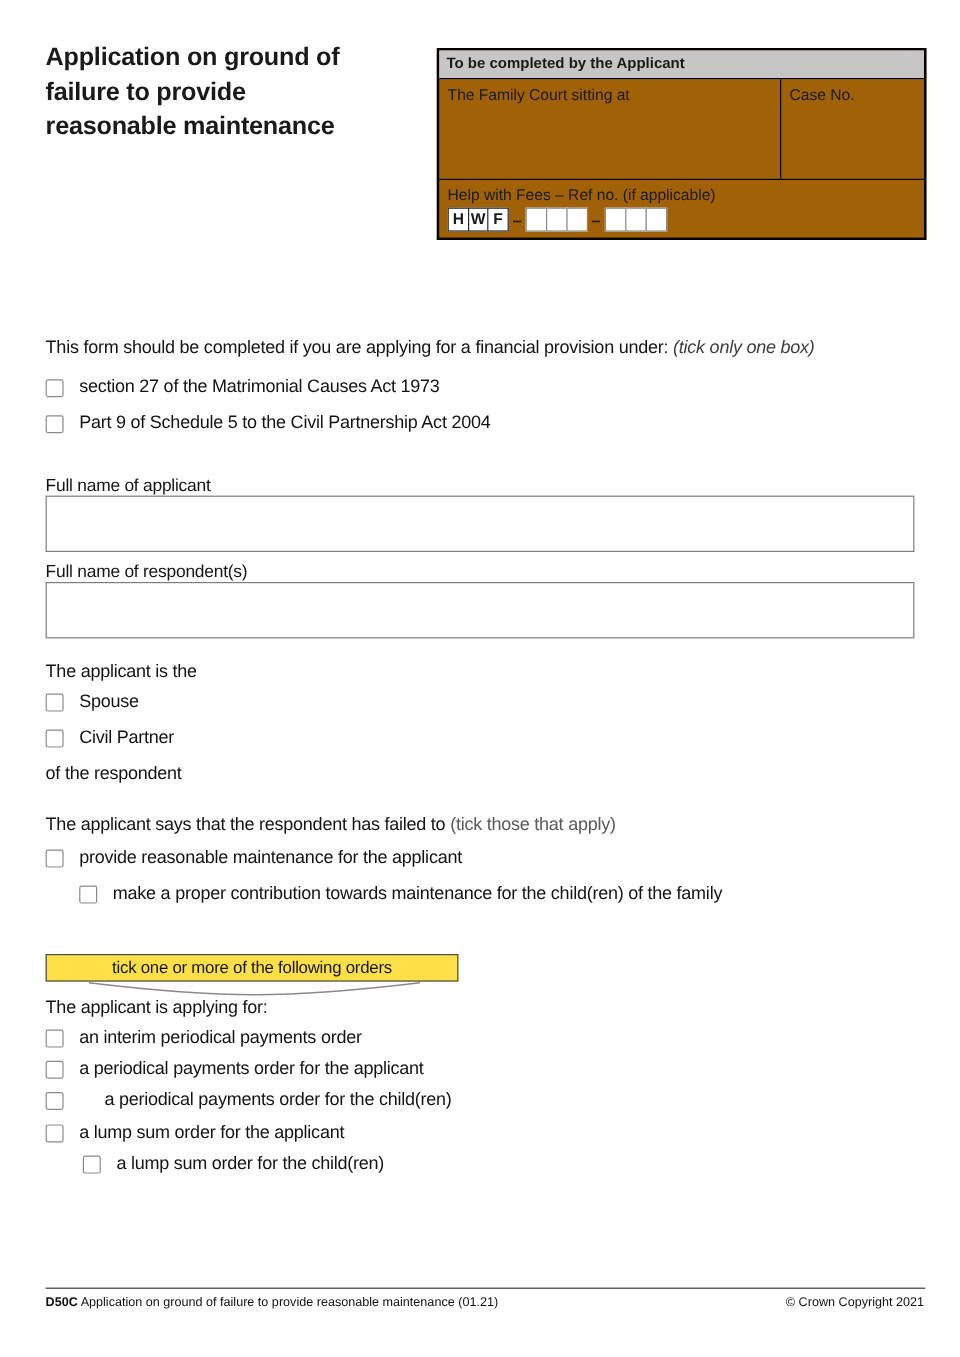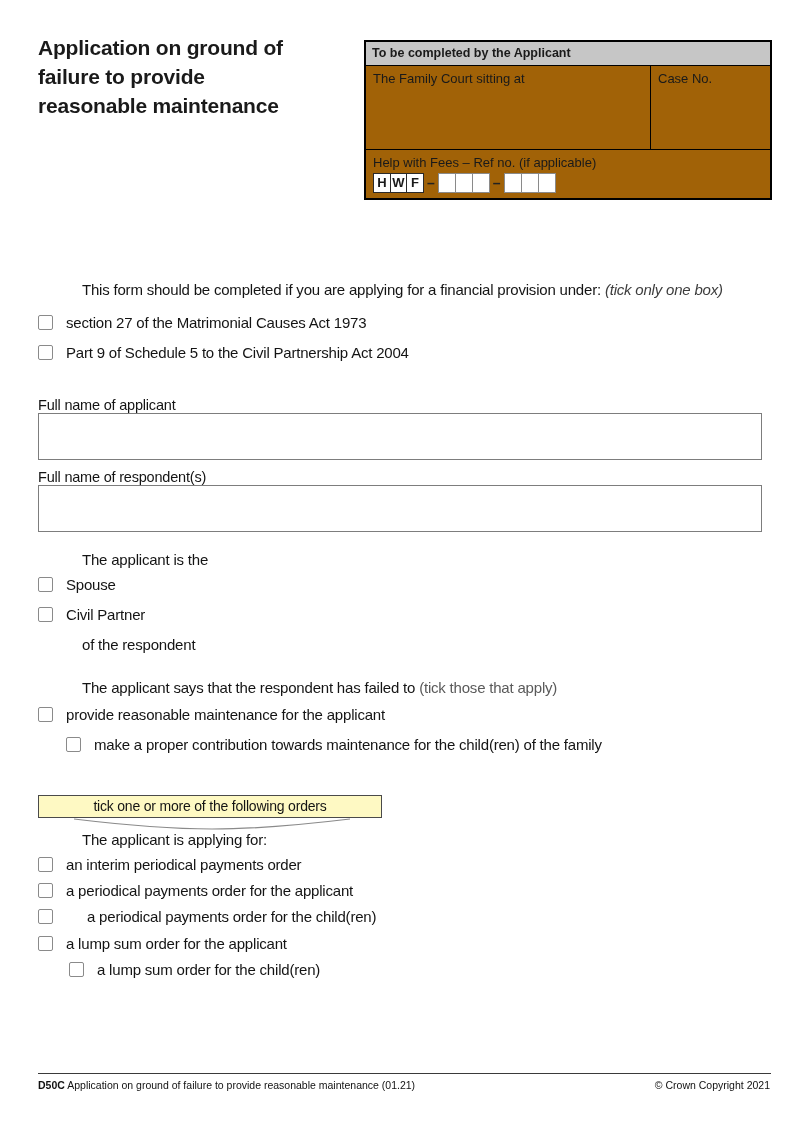--- a/index.html
+++ b/index.html
@@ -48,43 +48,43 @@
   .hwf-fixed .cell:first-child { margin-left:0; }
   .hwf-dash { font-weight:bold; font-size:14px; padding:0 3px; color:#222; }
   .hwf-group { display:flex; }
   .hwf-group .cell {
     width:18px; height:20px; border:1px solid #8a8a8a; margin-left:-1px;
     background:#fff;
   }
   .hwf-group .cell:first-child { margin-left:0; }
 
   
-  .lead { left:38px; font-size:15px; letter-spacing:-0.2px; color:#141414;margin-left:44px; }
+  .lead { left:38px; font-size:15px; letter-spacing:-0.2px; color:#141414; }
   .hint-italic { font-style:italic; color:#3d3d3d; }
   .hint-light { color:#5a5a5a; }
 
-  .cb-row { left:38px; display:flex; align-items:center; }
+  .cb-row { left:38px; display:flex; align-items:flex-end; }
   .checkbox {
     width:15px; height:15px; border:1px solid #8a8a8a; border-radius:2px;
     background:#fff; flex:0 0 auto;
   }
   .cb-label { margin-left:13px; font-size:15px; letter-spacing:-0.2px; color:#141414; }
 
   .field-label { left:38px; font-size:14.5px; letter-spacing:-0.2px; color:#141414; }
   .field-input {
     left:38px; width:724px; height:47px;
     border:1px solid #7d7d7d; background:#fff; resize:none;
     font-family:"Liberation Sans", sans-serif; font-size:15px; padding:4px 6px;
     display:block;
   }
 
   
   .callout {
     left:38px; top:795px; width:344px; height:23px;
-    background:#fef9c3; border:1px solid #4a4a4a;
+    background:#fde047; border:1px solid #4a4a4a;
     font-size:14px; text-align:center; line-height:21px; letter-spacing:-0.2px;
     color:#141414;
   }
   .callout-pointer { left:72px; top:818px; }
 
   
   .footer-rule { left:38px; top:1073px; width:733px; height:1px; background:#3a3a3a; }
   .footer-left { left:38px; top:1079px; font-size:10.5px; color:#111; }
   .footer-left b { font-weight:bold; }
   .footer-right { top:1079px; right:30px; font-size:10.5px; color:#111; }

